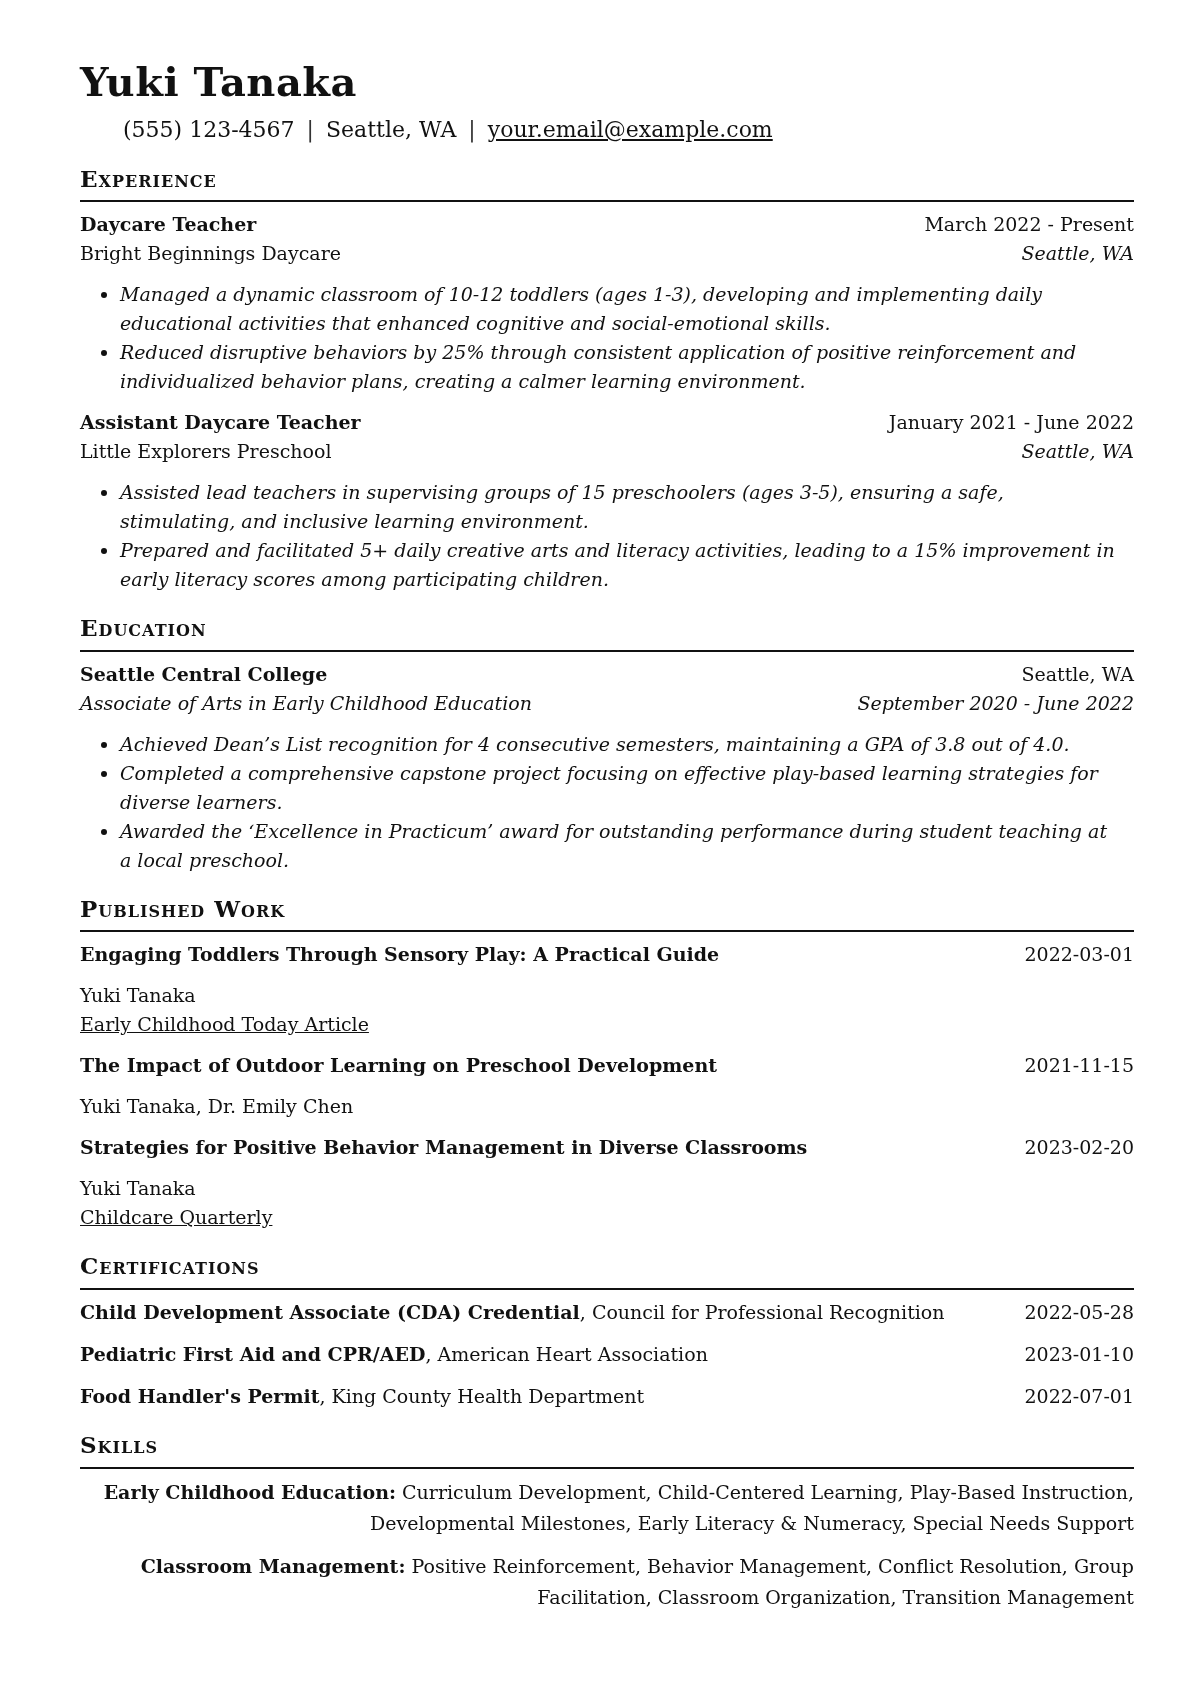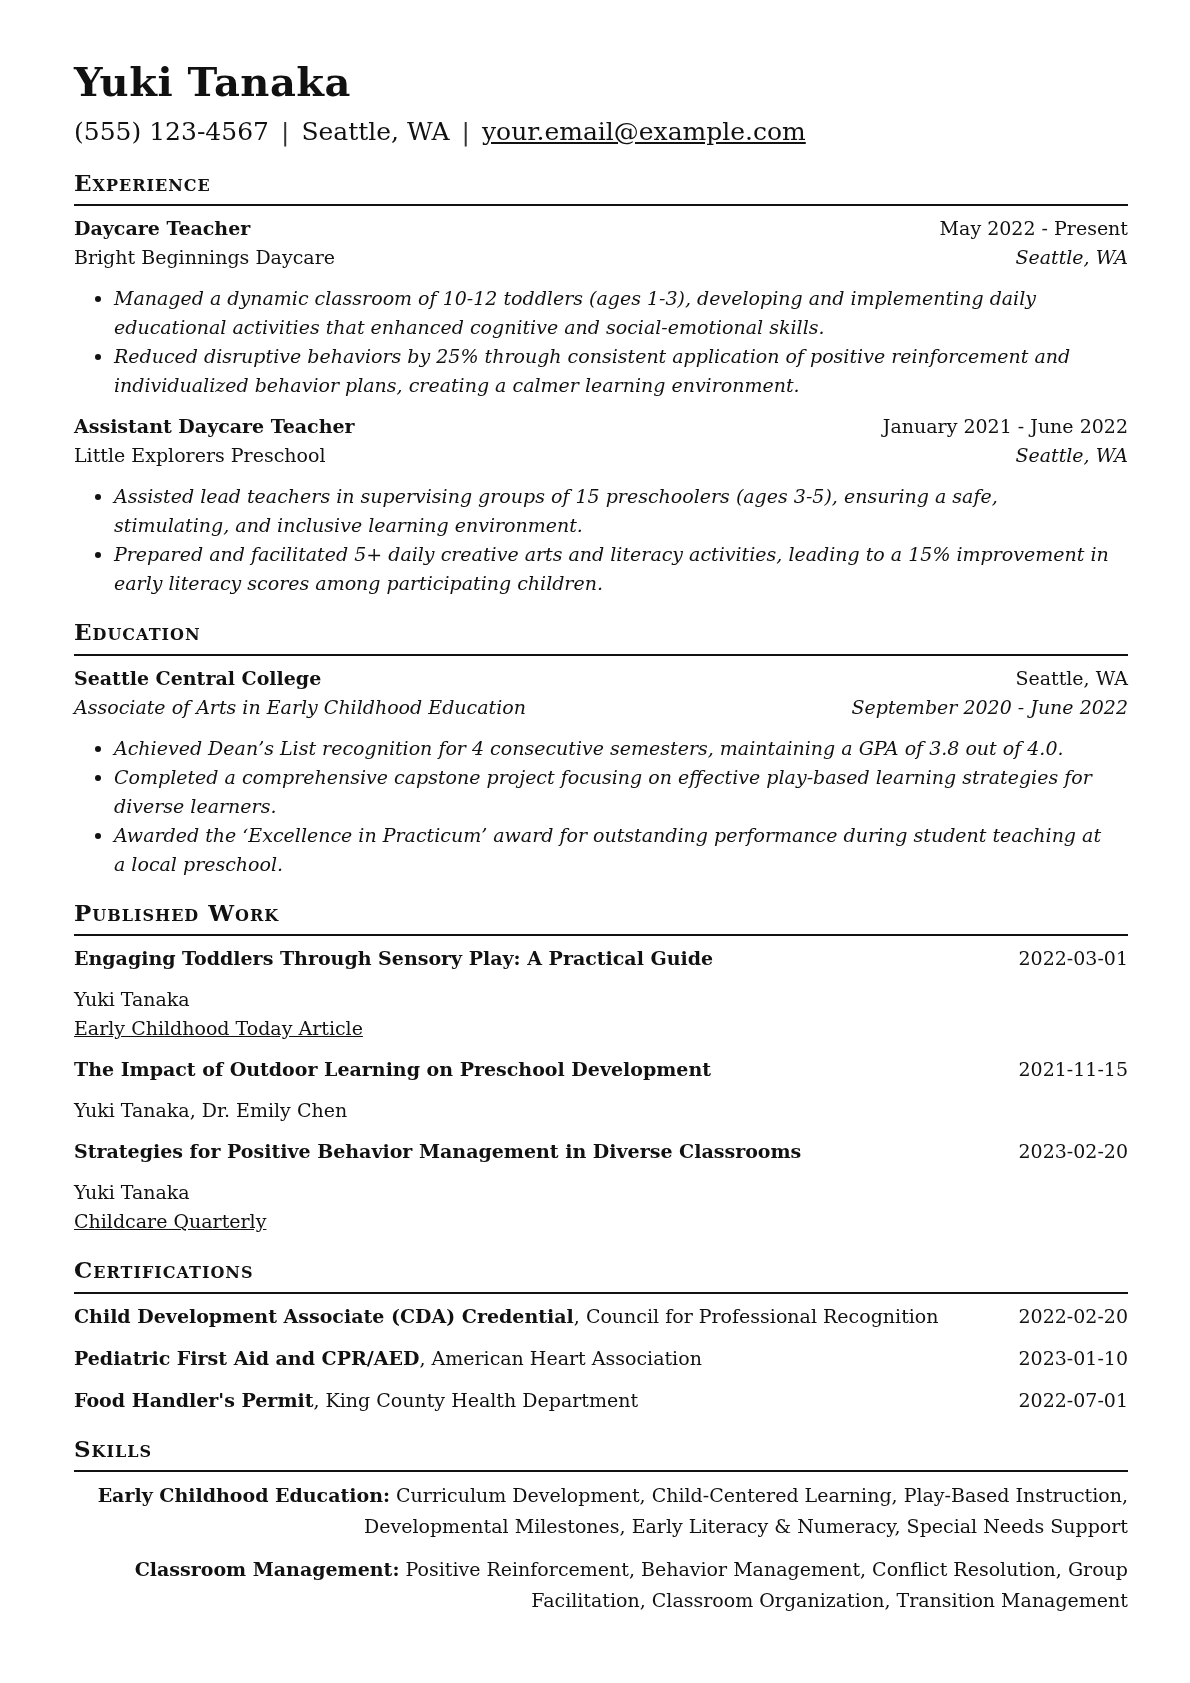--- a/index.html
+++ b/index.html
@@ -2,23 +2,23 @@
 <html><head>
 <meta charset="utf-8">
 <style>
   html, body { margin: 0; padding: 0; background: #ffffff; }
   body {
     width: 1190px; height: 1683px; position: relative;
     font-family: "DejaVu Serif", "Liberation Serif", serif;
     color: #111;
     font-size: 19px;
   }
-  .page { position: absolute; left: 74px; top: 58px; width: 1054px; }
+  .page { position: absolute; left: 80px; top: 58px; width: 1054px; }
   .name { font-size: 40px; font-weight: bold; margin: 0; line-height: 1.2; letter-spacing: 0.5px; }
-  .contact { margin-top: 10px; font-size: 25px; line-height: 1.3; }
+  .contact { margin-top: 10px; font-size: 22px; line-height: 1.3; margin-left: 43px; }
   .contact .sep { margin: 0 12px; color: #333; }
   .contact a { color: #111; text-decoration: underline; }
   .section { margin-top: 20px; }
   .section-title {
     font-size: 23px; font-weight: bold; font-variant: small-caps; letter-spacing: 1px;
     border-bottom: 2px solid #111; padding-bottom: 8px; margin-bottom: 8px; line-height: 1.2;
   }
   .row { display: flex; justify-content: space-between; align-items: baseline; line-height: 29px; }
   .bold { font-weight: bold; }
   .ital { font-style: italic; }
@@ -39,21 +39,21 @@
   <h1 class="name">Yuki Tanaka</h1>
   <div class="contact">
     <span>(555) 123-4567</span><span class="sep">|</span><span>Seattle, WA</span><span class="sep">|</span><a>your.email@example.com</a>
   </div>
 
   <div class="section">
     <div class="section-title">Experience</div>
     <div class="entry">
       <div class="row">
           <span class="bold">Daycare Teacher</span>
-          <span>May 2022 - Present</span>
+          <span>March 2022 - Present</span>
         </div>
       <div class="row">
           <span>Bright Beginnings Daycare</span>
           <span class="ital">Seattle, WA</span>
         </div>
       <ul>
         <li>Managed a dynamic classroom of 10-12 toddlers (ages 1-3), developing and implementing daily educational activities that enhanced cognitive and social-emotional skills.</li>
         <li>Reduced disruptive behaviors by 25% through consistent application of positive reinforcement and individualized behavior plans, creating a calmer learning environment.</li>
       </ul>
     </div>
@@ -114,21 +114,21 @@
         </div>
       <div class="pub-line">Yuki Tanaka</div>
       <div class="pub-line"><a>Childcare Quarterly</a></div>
     </div>
   </div>
 
   <div class="section">
     <div class="section-title">Certifications</div>
     <div class="row cert">
         <span><span class="bold">Child Development Associate (CDA) Credential</span><span>, Council for Professional Recognition</span></span>
-        <span>2022-02-20</span>
+        <span>2022-05-28</span>
       </div>
     <div class="row cert">
         <span><span class="bold">Pediatric First Aid and CPR/AED</span><span>, American Heart Association</span></span>
         <span>2023-01-10</span>
       </div>
     <div class="row cert">
         <span><span class="bold">Food Handler's Permit</span><span>, King County Health Department</span></span>
         <span>2022-07-01</span>
       </div>
   </div>

